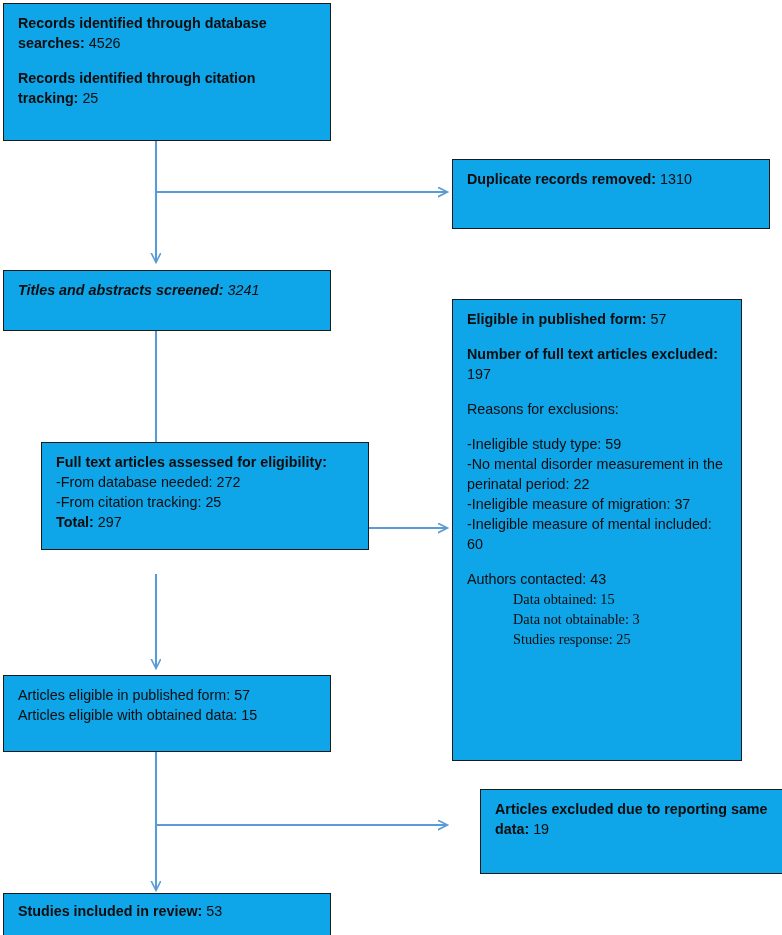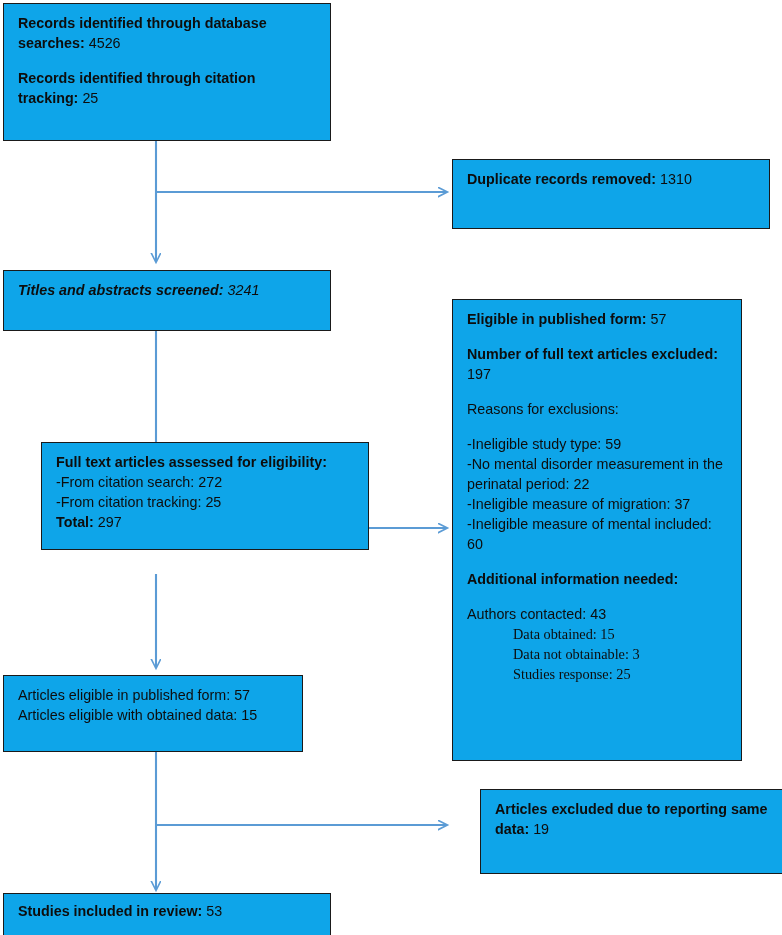--- a/index.html
+++ b/index.html
@@ -92,36 +92,35 @@
     <p class="gap b">Number of full text articles excluded:</p>
     <p>197</p>
 
     <p class="gap">Reasons for exclusions:</p>
 
     <p class="gap"><span>-Ineligible study type:</span> <span>59</span></p>
     <p><span>-No mental disorder measurement in the perinatal period:</span> <span>22</span></p>
     <p><span>-Ineligible measure of migration:</span> <span>37</span></p>
     <p><span>-Ineligible measure of mental included:</span> <span>60</span></p>
 
-    <p class="gap b">Additional information needed:</p>
 
     <p class="gap"><span>Authors contacted:</span> <span>43</span></p>
     <p class="indent"><span>Data obtained:</span> <span>15</span></p>
     <p class="indent"><span>Data not obtainable:</span> <span>3</span></p>
     <p class="indent"><span>Studies response:</span> <span>25</span></p>
   </div>
 
   <div class="box" style="left:3px; top:442px; width:328px; height:108px;margin-left:38px;">
     <p class="b">Full text articles assessed for eligibility:</p>
-    <p><span>-From citation search:</span> <span>272</span></p>
+    <p><span>-From database needed:</span> <span>272</span></p>
     <p><span>-From citation tracking:</span> <span>25</span></p>
     <p><span class="b">Total:</span> <span>297</span></p>
   </div>
 
-  <div class="box" style="left:3px; top:675px; width:300px; height:77px;">
+  <div class="box" style="left:3px; top:675px; width:328px; height:77px;">
     <p><span>Articles eligible in published form:</span> <span>57</span></p>
     <p><span>Articles eligible with obtained data:</span> <span>15</span></p>
   </div>
 
   <div class="box" style="left:452px; top:789px; width:306px; height:85px;margin-left:28px;">
     <p><span class="b">Articles excluded due to reporting same data:</span> <span>19</span></p>
   </div>
 
   <div class="box" style="left:3px; top:893px; width:328px; height:52px; padding-top:7px;">
     <p><span class="b">Studies included in review:</span> <span>53</span></p>

